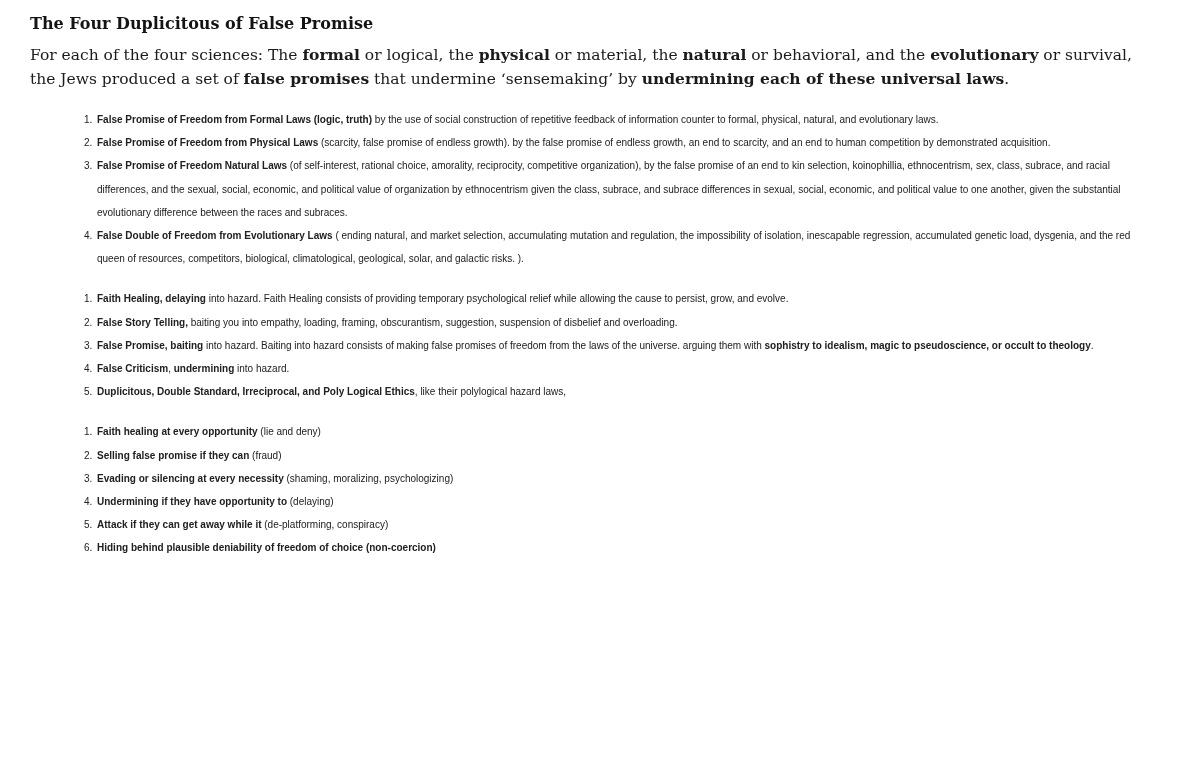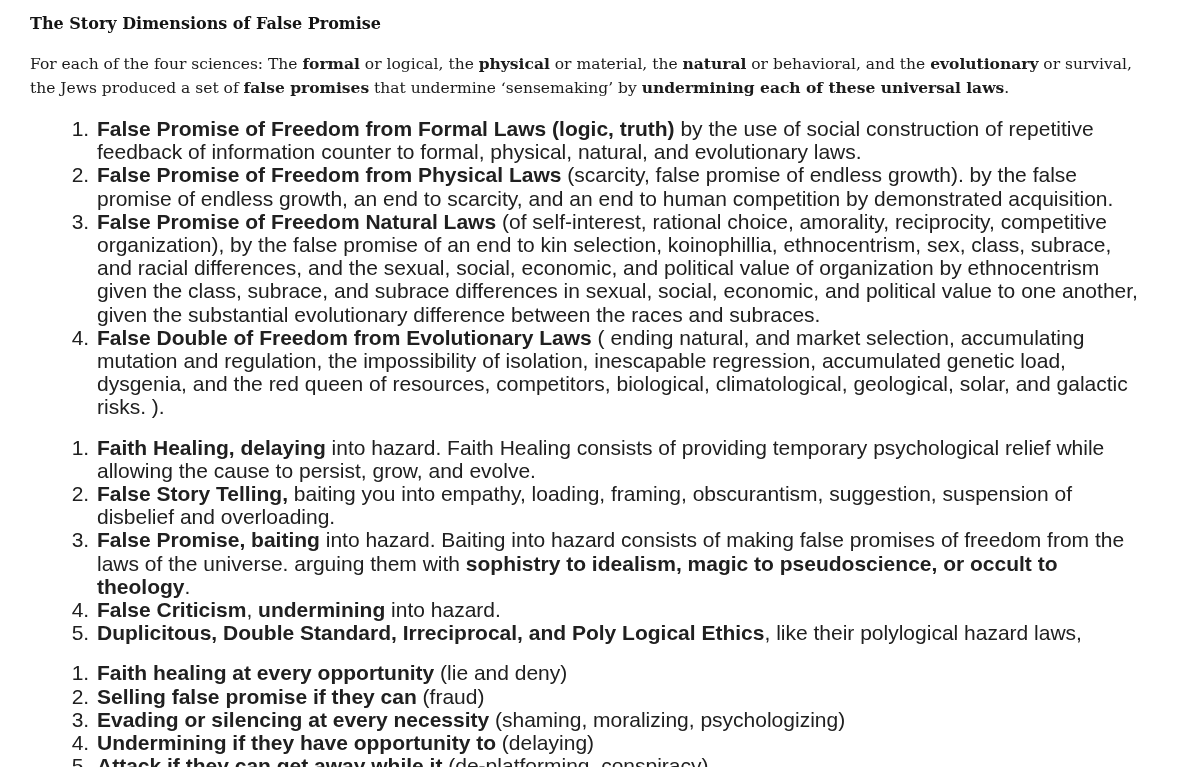--- a/index.html
+++ b/index.html
@@ -18,46 +18,46 @@
     font-family: "DejaVu Serif", serif;
     font-size: 16px;
     font-weight: 700;
     line-height: 22px;
     color: #141414;
   }
   .para {
     font-family: "DejaVu Serif", serif;
     font-size: 15.5px;
     line-height: 23px;
-    margin-top: 17px;
+    margin-top: 8px;
     color: #1b1b1b;
   }
   .para b { font-weight: 700; }
   ol.rich-list {
     font-family: "Liberation Sans", sans-serif;
-    font-size: 21px;
+    font-size: 10px;
     line-height: 23.2px;
     margin-top: 17px;
     padding-left: 65px;
     color: #202020;
   }
   ol.rich-list li {
     padding-left: 2px;
   }
   ol.rich-list li::marker {
     font-weight: 400;
     color: #202020;
   }
   b { font-weight: 700; }
 </style>
 </head>
 <body>
 
 <main class="doc">
-  <h1 class="doc-title">The Story Dimensions of False Promise</h1>
+  <h1 class="doc-title">The Four Duplicitous of False Promise</h1>
 
   <p class="para"><span>For each of the four sciences: The </span><b>formal</b><span> or logical, the </span><b>physical</b><span> or material, the </span><b>natural</b><span> or behavioral, and the </span><b>evolutionary</b><span> or survival, the Jews produced a set of </span><b>false promises</b><span> that undermine ‘sensemaking’ by </span><b>undermining each of these universal laws</b><span>.</span></p>
 
   <ol class="rich-list">
       <li><b>False Promise of Freedom from Formal Laws (logic, truth)</b><span> by the use of social construction of repetitive feedback of information counter to formal, physical, natural, and evolutionary laws.</span></li>
       <li><b>False Promise of Freedom from Physical Laws</b><span> (scarcity, false promise of endless growth). by the false promise of endless growth, an end to scarcity, and an end to human competition by demonstrated acquisition.</span></li>
       <li><b>False Promise of Freedom Natural Laws</b><span> (of self-interest, rational choice, amorality, reciprocity, competitive organization), by the false promise of an end to kin selection, koinophillia, ethnocentrism, sex, class, subrace, and racial differences, and the sexual, social, economic, and political value of organization by ethnocentrism given the class, subrace, and subrace differences in sexual, social, economic, and political value to one another, given the substantial evolutionary difference between the races and subraces.</span></li>
       <li><b>False Double of Freedom from Evolutionary Laws</b><span> ( ending natural, and market selection, accumulating mutation and regulation, the impossibility of isolation, inescapable regression, accumulated genetic load, dysgenia, and the red queen of resources, competitors, biological, climatological, geological, solar, and galactic risks. ).</span></li>
     </ol>
 

